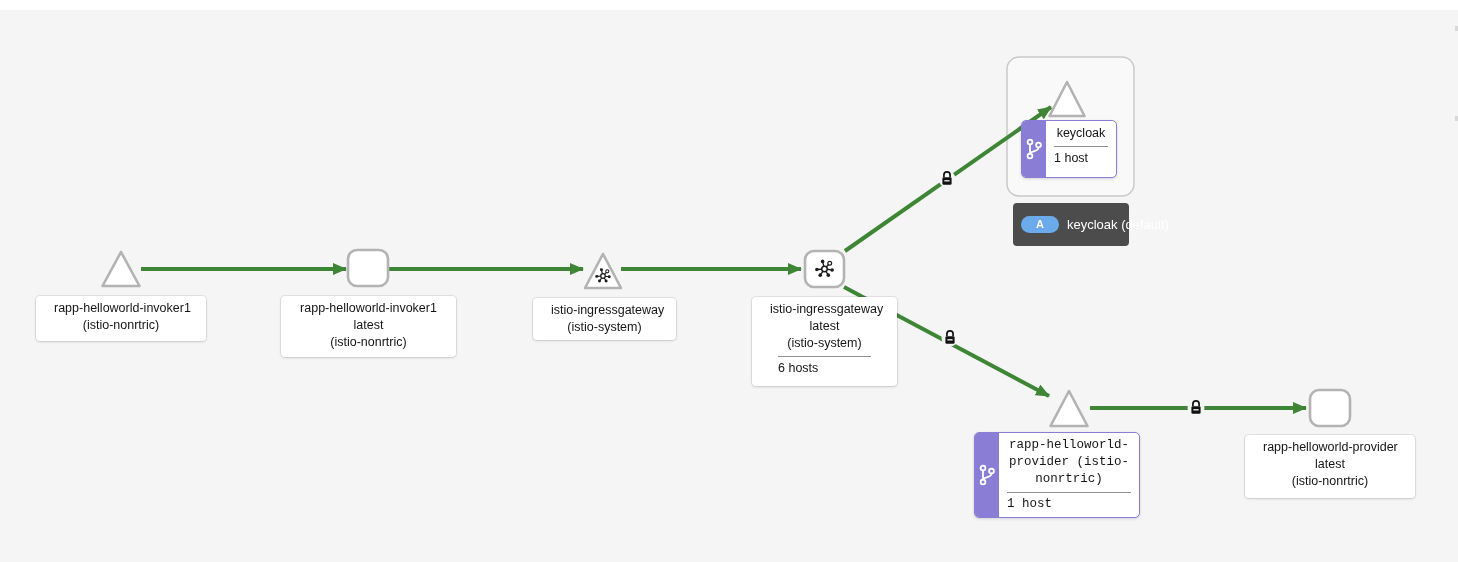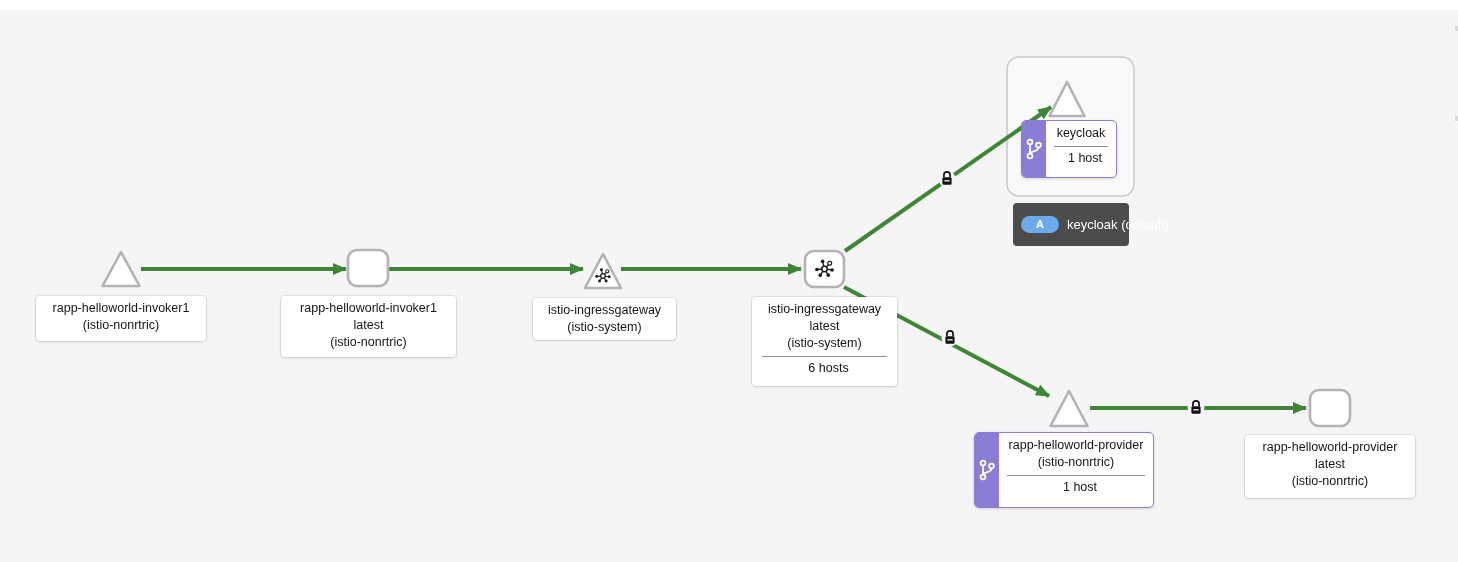--- a/index.html
+++ b/index.html
@@ -9,25 +9,25 @@
   }
   *{margin:0;padding:0;box-sizing:border-box;}
   body{font-family:"Liberation Sans",sans-serif;background:var(--canvas-bg);}
   #stage{position:relative;width:1458px;height:562px;background:var(--canvas-bg);overflow:hidden;}
   .topstrip{position:absolute;left:0;top:0;width:1458px;height:10px;background:#ffffff;}
   svg.graph{position:absolute;left:0;top:0;z-index:1;}
   .edge{stroke:var(--edge-green);stroke-width:4;fill:none;}
   .nodeshape{fill:var(--node-fill);stroke:var(--node-border);stroke-width:2.6;stroke-linejoin:round;}
   .groupbox{fill:#f9f9f9;stroke:#c9c9c9;stroke-width:1.5;}
   .label{position:absolute;z-index:2;background:var(--label-bg);border-radius:4px;color:var(--text);
-         font-size:12.5px;line-height:17px;text-align:center;padding:4px 2px;
+         font-size:12.5px;line-height:17px;text-align:center;padding:4px 18px;
          box-shadow:0 0 0 1px rgba(0,0,0,0.07),0 1px 3px rgba(0,0,0,0.12);}
   .label .line{display:block;white-space:nowrap;}
   .divider{border-top:1px solid var(--divider);margin:4px 8px 3px 8px;}
-  .hosts{display:block;text-align:center;padding-left:8px;white-space:nowrap;}
+  .hosts{display:block;text-align:left;padding-left:8px;white-space:nowrap;}
   .vlabel{position:absolute;z-index:2;display:flex;background:var(--label-bg);
           border:1px solid var(--purple);border-radius:5px;overflow:hidden;color:var(--text);
           font-size:12.5px;line-height:17px;box-shadow:0 1px 3px rgba(0,0,0,0.15);}
   .vstrip{background:var(--purple);width:24px;flex:0 0 24px;display:flex;align-items:center;justify-content:center;}
   .vbody{flex:1;padding:4px 0 4px 0;text-align:center;}
   .darklabel{position:absolute;z-index:2;background:var(--dark-label-bg);border-radius:4px;color:#fff;
              font-size:13px;line-height:17px;display:flex;align-items:center;gap:8px;padding:4px 10px 4px 8px;}
   .appbadge{background:var(--app-badge-blue);color:#fff;font-weight:bold;font-size:11px;width:38px;height:17px;
             border-radius:9px;display:flex;align-items:center;justify-content:center;flex:0 0 38px;}
   .darktext{white-space:nowrap;}
@@ -142,21 +142,21 @@
   </div>
 
   <div class="darklabel" style="left:1013px;top:203px;width:116px;min-height:43px;">
     <span class="appbadge">A</span>
     <span class="darktext">
       <span class="line">keycloak</span>
       <span class="line">(default)</span>
     </span>
   </div>
 
-  <div class="vlabel" style="left:974px;top:432px;width:180px;min-height:76px;">
+  <div class="vlabel" style="left:974px;top:432px;width:166px;min-height:76px;font-family:Liberation Mono, monospace;">
     <div class="vstrip">
       <svg width="20" height="22" viewBox="0 0 20 22">
         <g stroke="#ffffff" stroke-width="1.8" fill="none" stroke-linecap="round">
           <circle cx="6" cy="4" r="2.4"></circle>
           <circle cx="6" cy="18" r="2.4"></circle>
           <circle cx="14.5" cy="7" r="2.4"></circle>
           <line x1="6" y1="6.6" x2="6" y2="15.4"></line>
           <path d="M14.5,9.6 C14.5,13.3 9.5,12.9 6.5,14.6"></path>
         </g>
       </svg>

